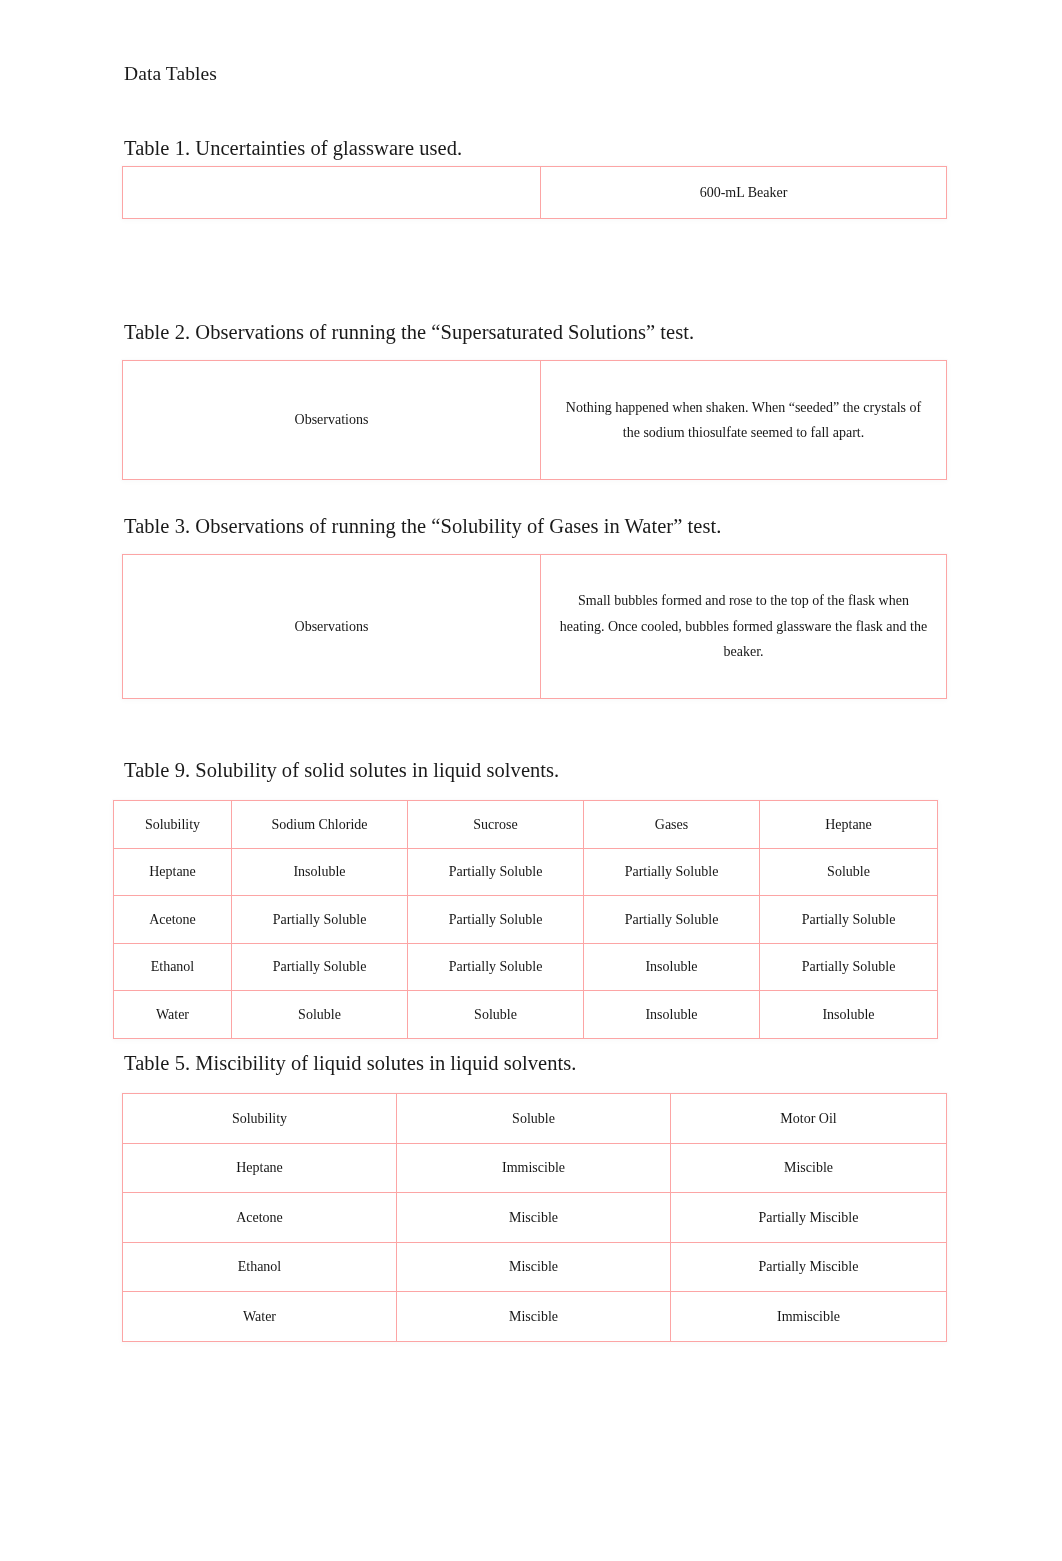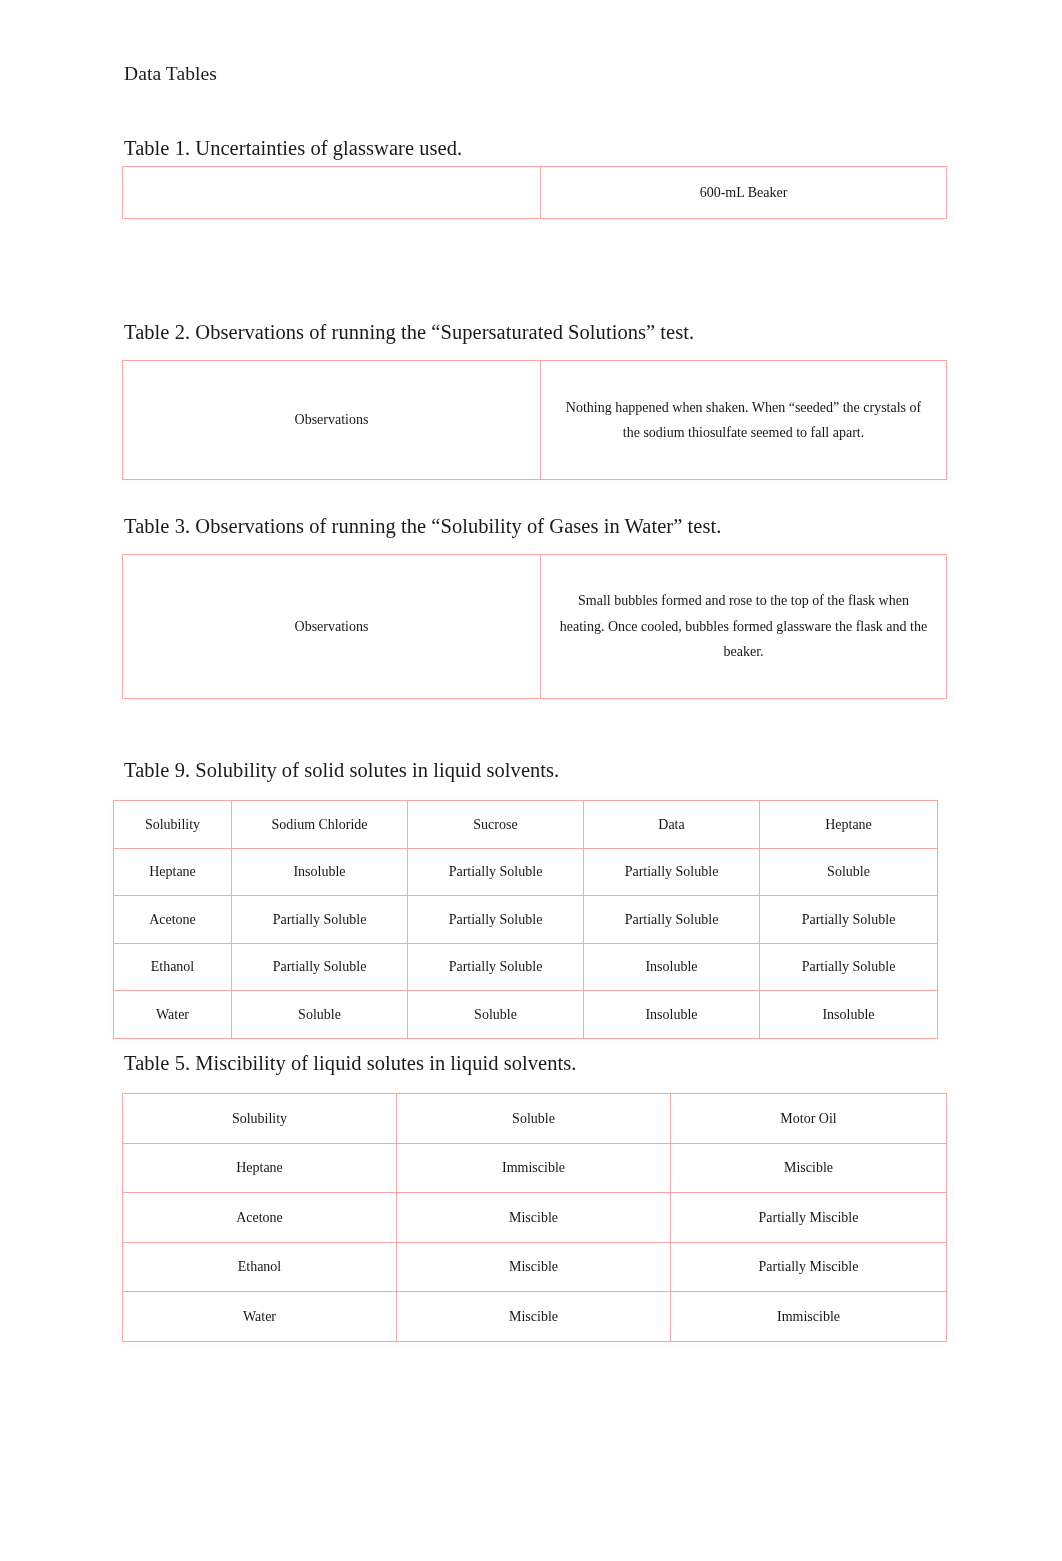--- a/index.html
+++ b/index.html
@@ -155,21 +155,21 @@
         <col class="g2">
         <col class="g3">
         <col class="g4">
         <col class="g5">
       </colgroup>
     <tbody>
       <tr>
         <td>Solubility</td>
         <td>Sodium Chloride</td>
         <td>Sucrose</td>
-        <td>Data</td>
+        <td>Gases</td>
         <td>Heptane</td>
       </tr>
       <tr>
         <td>Heptane</td>
         <td>Insoluble</td>
         <td>Partially Soluble</td>
         <td>Partially Soluble</td>
         <td>Soluble</td>
       </tr>
       <tr>

